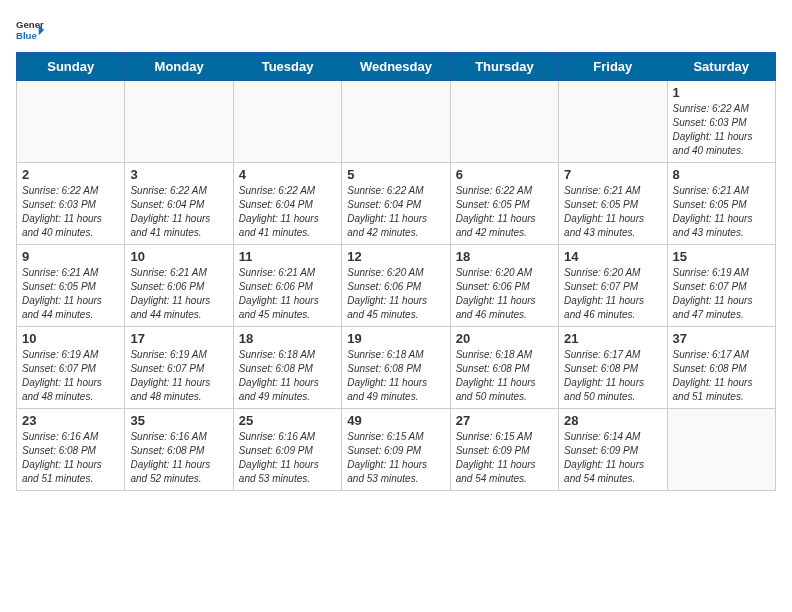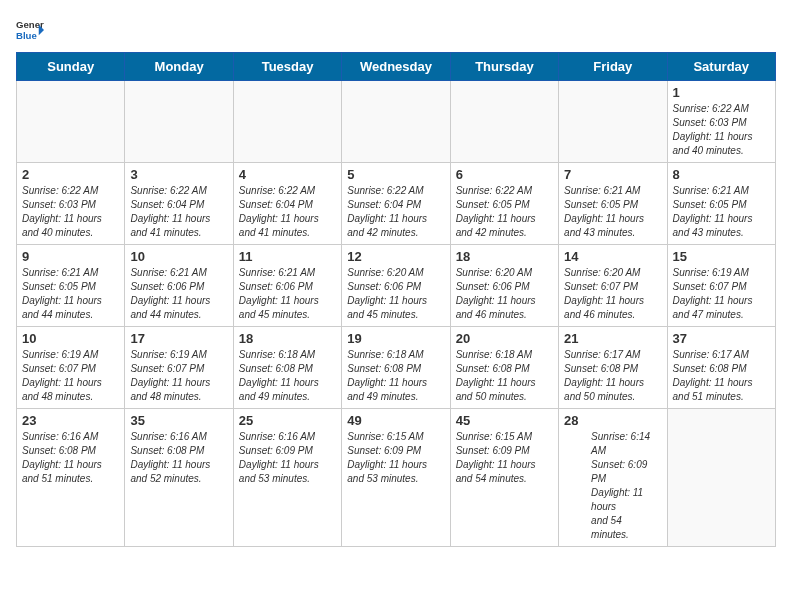--- a/index.html
+++ b/index.html
@@ -298,29 +298,29 @@
 and 53 minutes.</div>
         </td>
         <td>
           <span class="day-number">49</span>
           <div class="day-info" style="white-space: pre-line;">Sunrise: 6:15 AM
 Sunset: 6:09 PM
 Daylight: 11 hours
 and 53 minutes.</div>
         </td>
         <td>
-          <span class="day-number">45</span>
+          <span class="day-number">27</span>
           <div class="day-info" style="white-space: pre-line;">Sunrise: 6:15 AM
 Sunset: 6:09 PM
 Daylight: 11 hours
 and 54 minutes.</div>
         </td>
         <td>
           <span class="day-number">28</span>
-          <div class="day-info" style="white-space: pre-line; margin-left: 27px;">Sunrise: 6:14 AM
+          <div class="day-info" style="white-space: pre-line;">Sunrise: 6:14 AM
 Sunset: 6:09 PM
 Daylight: 11 hours
 and 54 minutes.</div>
         </td>
         <td class="empty"></td>
       </tr>
     </tbody>
 </table>
 
 </body></html>

